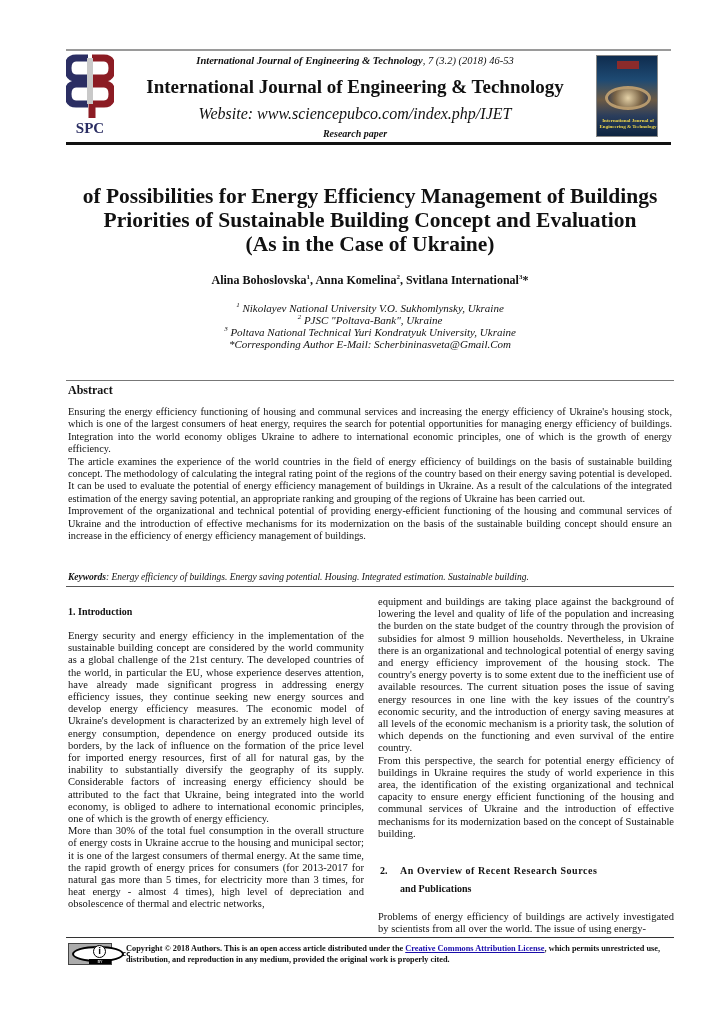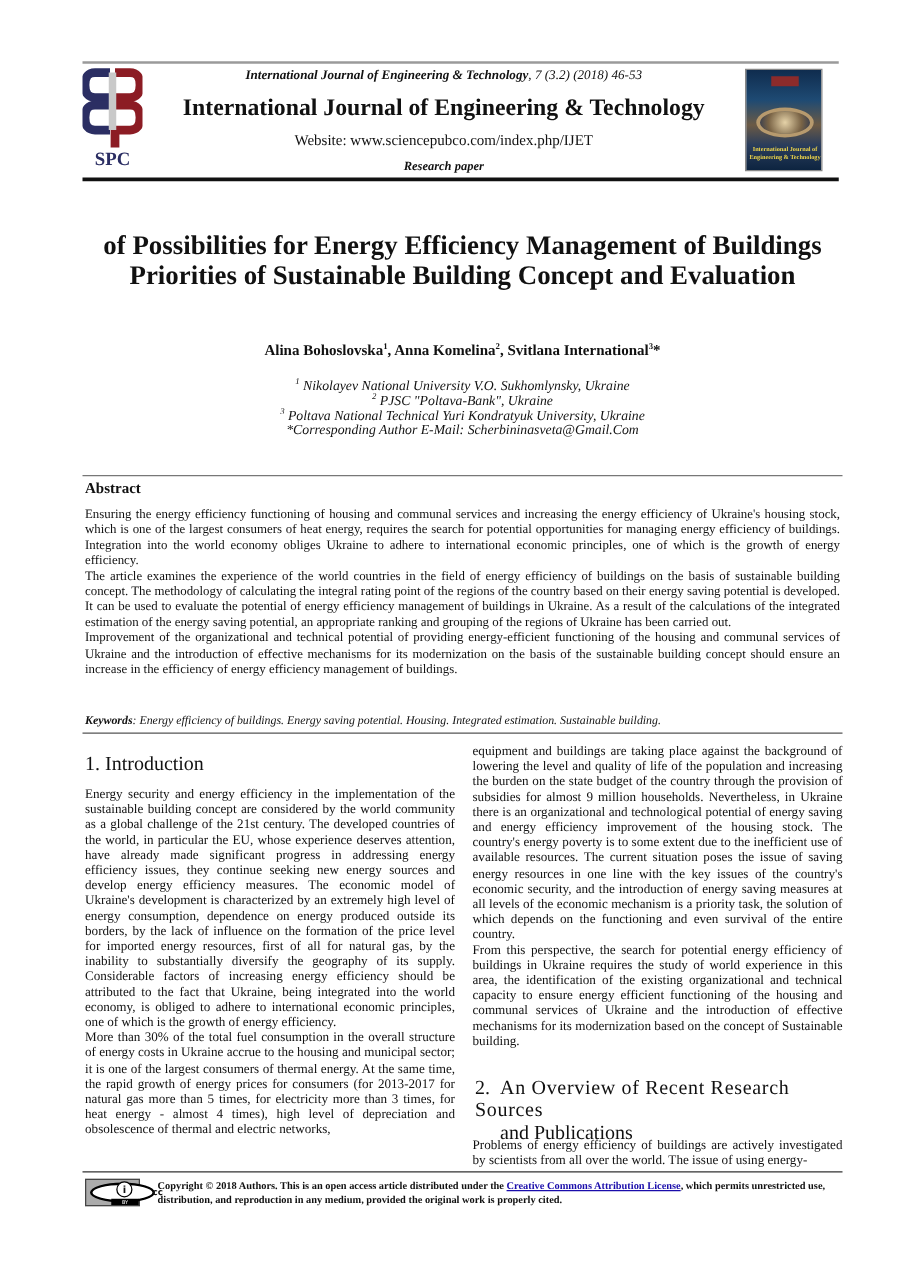--- a/index.html
+++ b/index.html
@@ -14,21 +14,21 @@
     .logo-text { position: absolute; left: 0; top: 66px; width: 48px; text-align: center; font-weight: bold; font-size: 15px; color: #2b2e63; font-family: "Liberation Serif", serif; }
 
     .cover { position: absolute; left: 596px; top: 55px; width: 62px; height: 82px; background: linear-gradient(180deg, #0f2c4e 0%, #1e4a73 30%, #6b5a45 55%, #2a3d5c 75%, #0d2440 100%); border: 1px solid #888; overflow: hidden; }
     .cover .ring { position: absolute; left: 8px; top: 30px; width: 46px; height: 24px; border-radius: 50%; border: 3px solid #b79a6e; background: radial-gradient(circle, #e5d2a8 0%, #7a6446 60%, #30394e 100%); }
     .cover .ctitle { position: absolute; left: 2px; top: 62px; width: 58px; font-size: 5px; color: #f0d64a; font-weight: bold; text-align: center; line-height: 6px; }
     .cover .ctop { position: absolute; left: 20px; top: 5px; width: 22px; height: 8px; background: #8c2b2b; }
 
     .journal-cite { position: absolute; left: 120px; top: 55px; width: 470px; text-align: center; font-size: 10.5px; font-style: italic; font-weight: bold; }
     .journal-cite .norm { font-weight: normal; }
     .journal-name { position: absolute; left: 120px; top: 76px; width: 470px; text-align: center; font-size: 19px; font-weight: bold; }
-    .journal-site { position: absolute; left: 120px; top: 105px; width: 470px; text-align: center; font-size: 12px; }
+    .journal-site { position: absolute; left: 120px; top: 105px; width: 470px; text-align: center; font-size: 16px; font-style: italic; }
     .paper-type { position: absolute; left: 120px; top: 128px; width: 470px; text-align: center; font-size: 10px; font-style: italic; font-weight: bold; }
 
     .title { position: absolute; left: 60px; top: 184px; width: 620px; text-align: center; font-size: 21.5px; font-weight: bold; line-height: 24px; }
     .title .line { display: block; white-space: nowrap; }
     .authors { position: absolute; left: 60px; top: 273px; width: 620px; text-align: center; font-size: 12px; font-weight: bold; }
     .authors sup { font-size: 7px; }
 
     .affil { position: absolute; left: 60px; width: 620px; text-align: center; font-size: 11px; font-style: italic; }
     .affil sup { font-size: 7px; }
 
@@ -37,21 +37,21 @@
     .abstract { position: absolute; left: 68px; top: 406px; width: 604px; font-size: 10.3px; line-height: 12.4px; text-align: justify; }
     .abstract p { margin: 0; }
     .keywords { position: absolute; left: 68px; top: 572px; width: 604px; font-size: 9.5px; font-style: italic; }
     .keywords b { font-weight: bold; }
     .kw-rule { position: absolute; left: 66px; top: 586px; width: 608px; height: 1px; background: #555; }
 
     .col { position: absolute; width: 296px; font-size: 10.5px; line-height: 12.2px; text-align: justify; }
     .col p { margin: 0; }
     .col-left { left: 68px; top: 630px; }
     .col-right { left: 378px; top: 596px; }
-    .sec-heading { position: absolute; font-size: 16px; font-weight: normal; line-height: 18px; }
+    .sec-heading { position: absolute; font-size: 10px; font-weight: bold; line-height: 18px; }
     .sec1 { left: 68px; top: 603px; }
     .sec2 { left: 380px; top: 862px; width: 295px; }
     .sec2 .num { display: inline-block; width: 20px; }
     .sec2 .line2 { padding-left: 20px; display: block; }
     .col-right-2 { left: 378px; top: 911px; }
 
     .foot-rule { position: absolute; left: 66px; top: 937px; width: 608px; height: 1px; background: #333; }
     .cc-badge { position: absolute; left: 68px; top: 943px; width: 44px; height: 22px; background: #ababab; border: 1px solid #444; }
     .cc-badge .cc { position: absolute; left: 3px; top: 2px; width: 16px; height: 16px; border-radius: 50%; background: #fff; border: 2px solid #000; font-family: "DejaVu Sans", sans-serif; font-size: 7px; font-weight: bold; text-align: center; line-height: 12px; padding-left: 48px; }
     .cc-badge .by { position: absolute; left: 24px; top: 1px; width: 13px; height: 13px; border-radius: 50%; background: #fff; border: 1px solid #000; font-family: "DejaVu Sans", sans-serif; font-size: 8px; font-weight: bold; text-align: center; line-height: 11px; }
@@ -89,20 +89,21 @@
     <span>International Journal of</span><br>
     <span>Engineering &amp; Technology</span>
   </div>
 </div>
 
 <div class="head-rule"></div>
 
 <h1 class="title">
   <span class="line">of Possibilities for Energy Efficiency Management of Buildings</span>
   <span class="line">Priorities of Sustainable Building Concept and Evaluation</span>
+  <span class="line">(As in the Case of Ukraine)</span>
 </h1>
 
 <div class="authors">
   <span>Alina Bohoslovska</span><sup>1</sup><span>, </span><span>Anna Komelina</span><sup>2</sup><span>, </span><span>Svitlana International</span><sup>3</sup><span>*</span>
 </div>
 
 <div class="affil" style="top:301px;"><sup>1</sup><span> Nikolayev National University V.O. Sukhomlynsky, Ukraine</span></div>
 <div class="affil" style="top:313px;"><sup>2</sup><span> PJSC "Poltava-Bank", Ukraine</span></div>
 <div class="affil" style="top:325px;"><sup>3</sup><span> Poltava National Technical Yuri Kondratyuk University, Ukraine</span></div>
 <div class="affil" style="top:338px;">*Corresponding Author E-Mail: Scherbininasveta@Gmail.Com</div>

